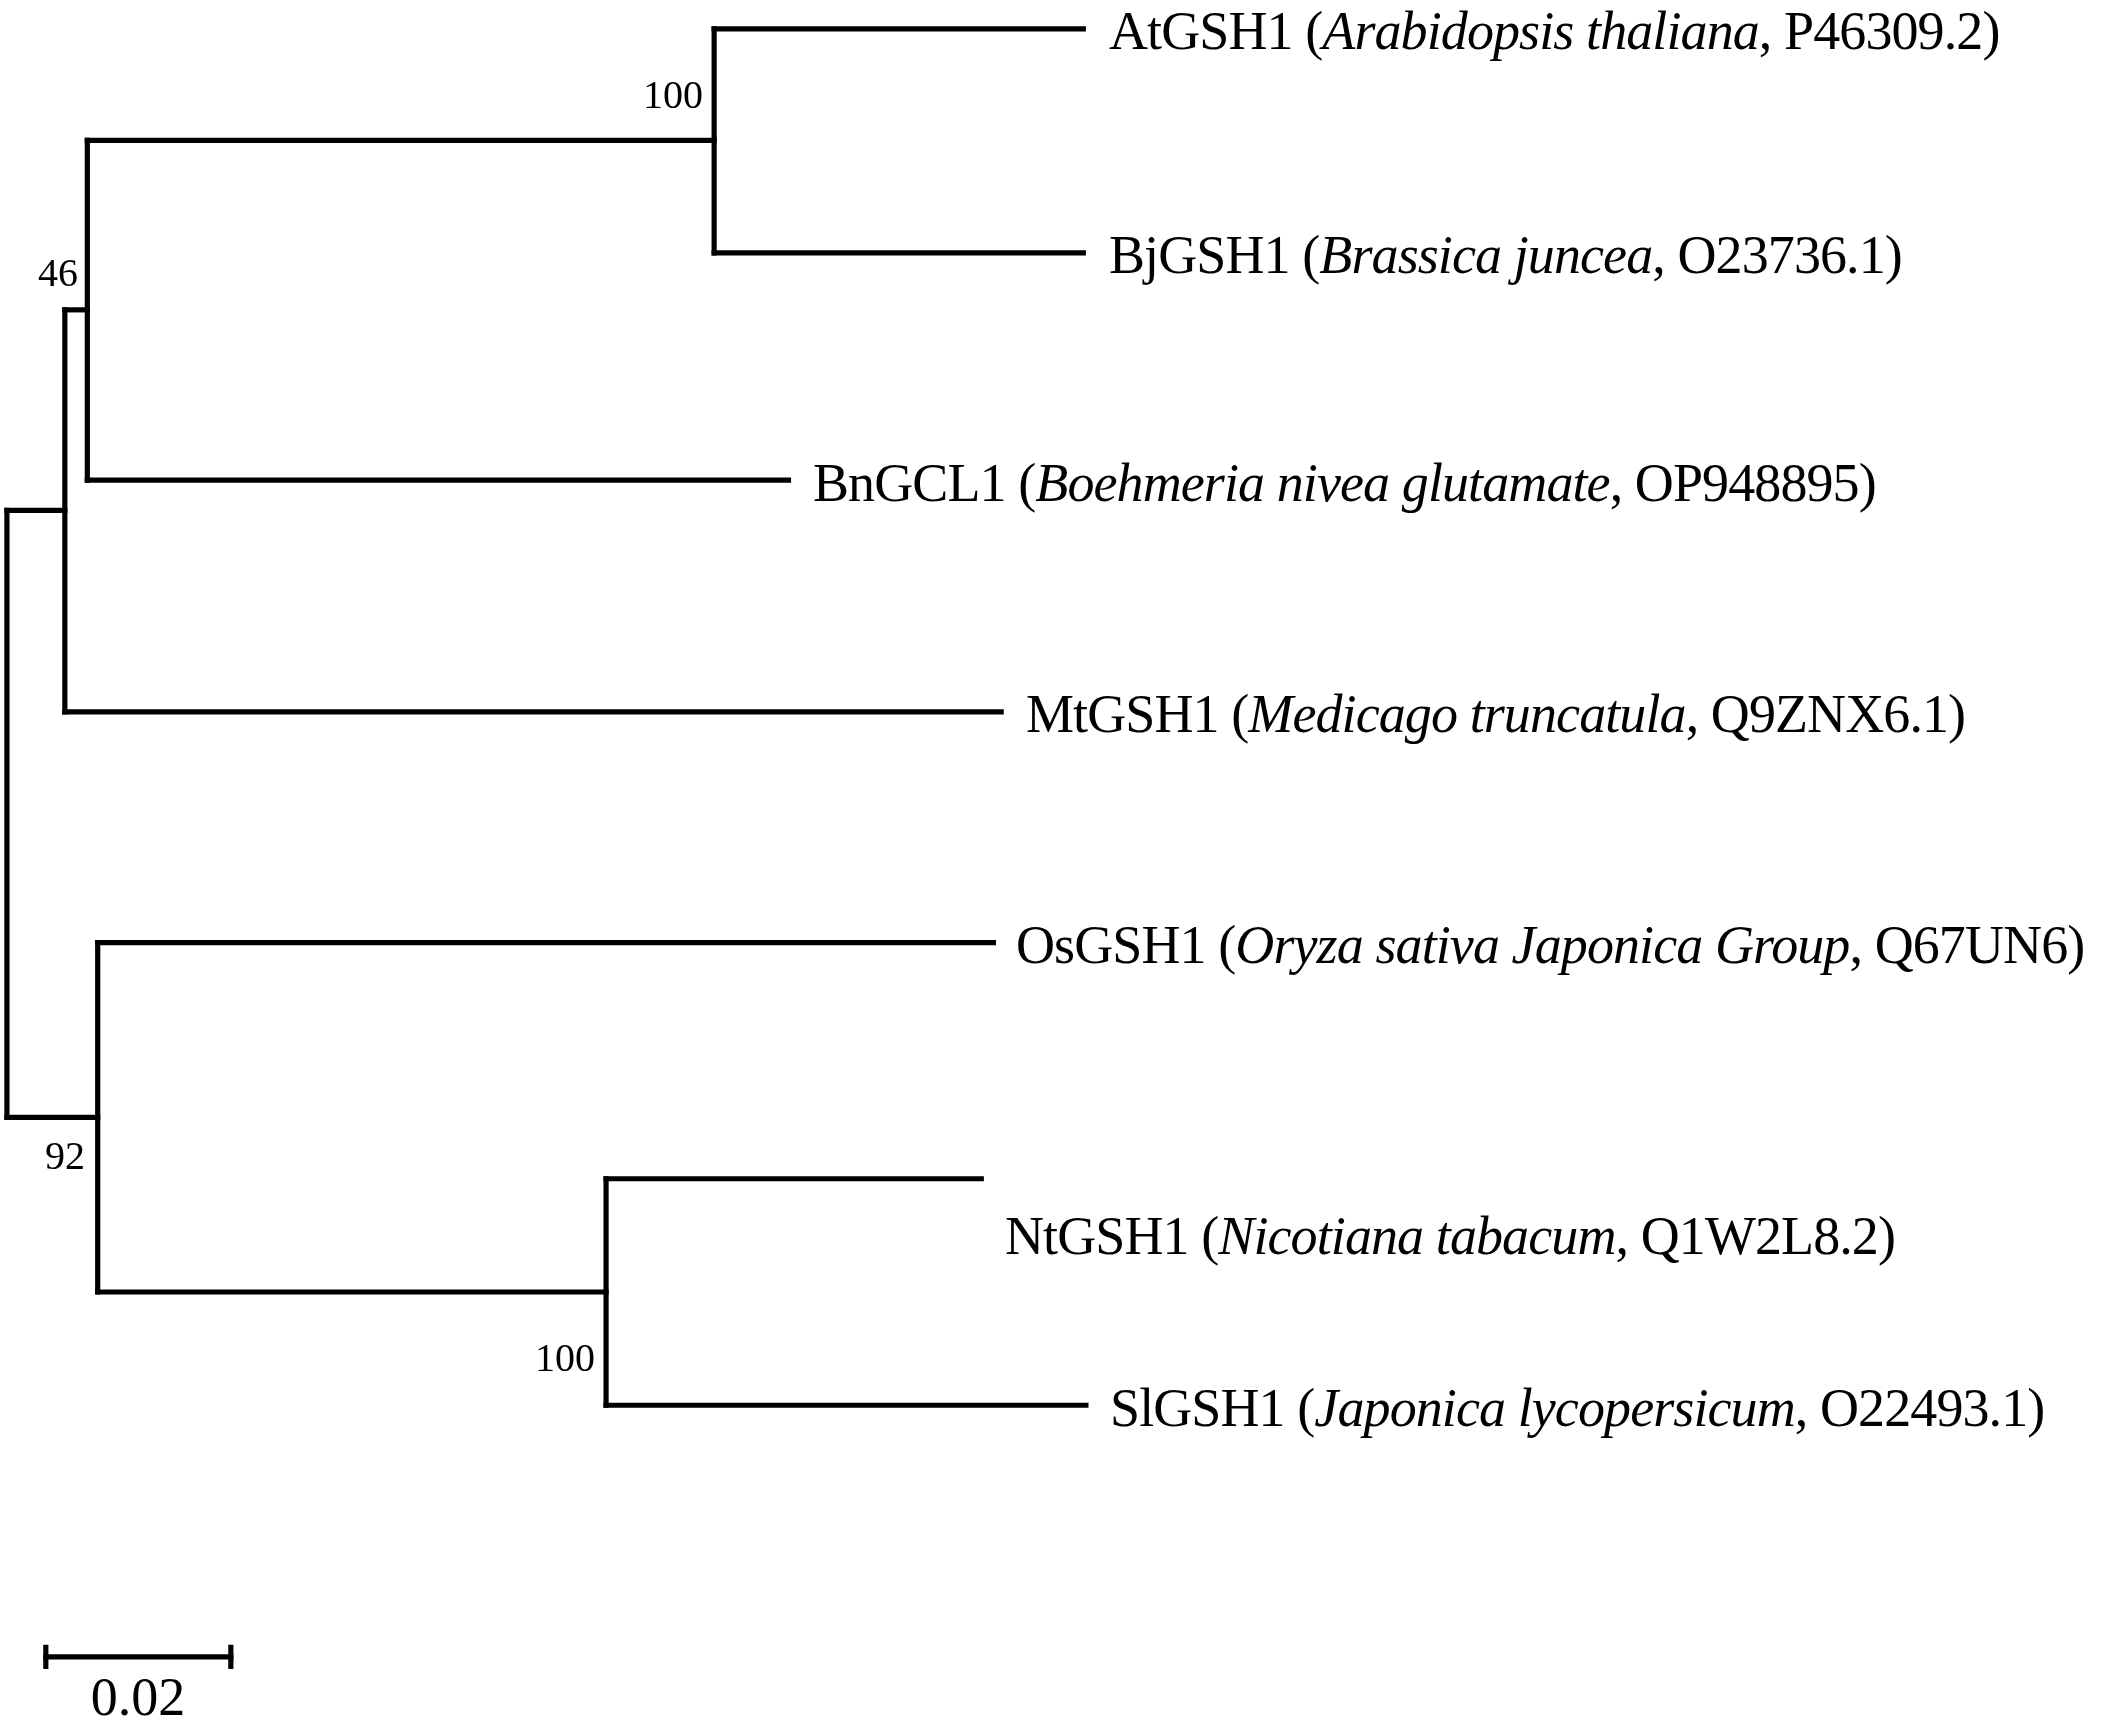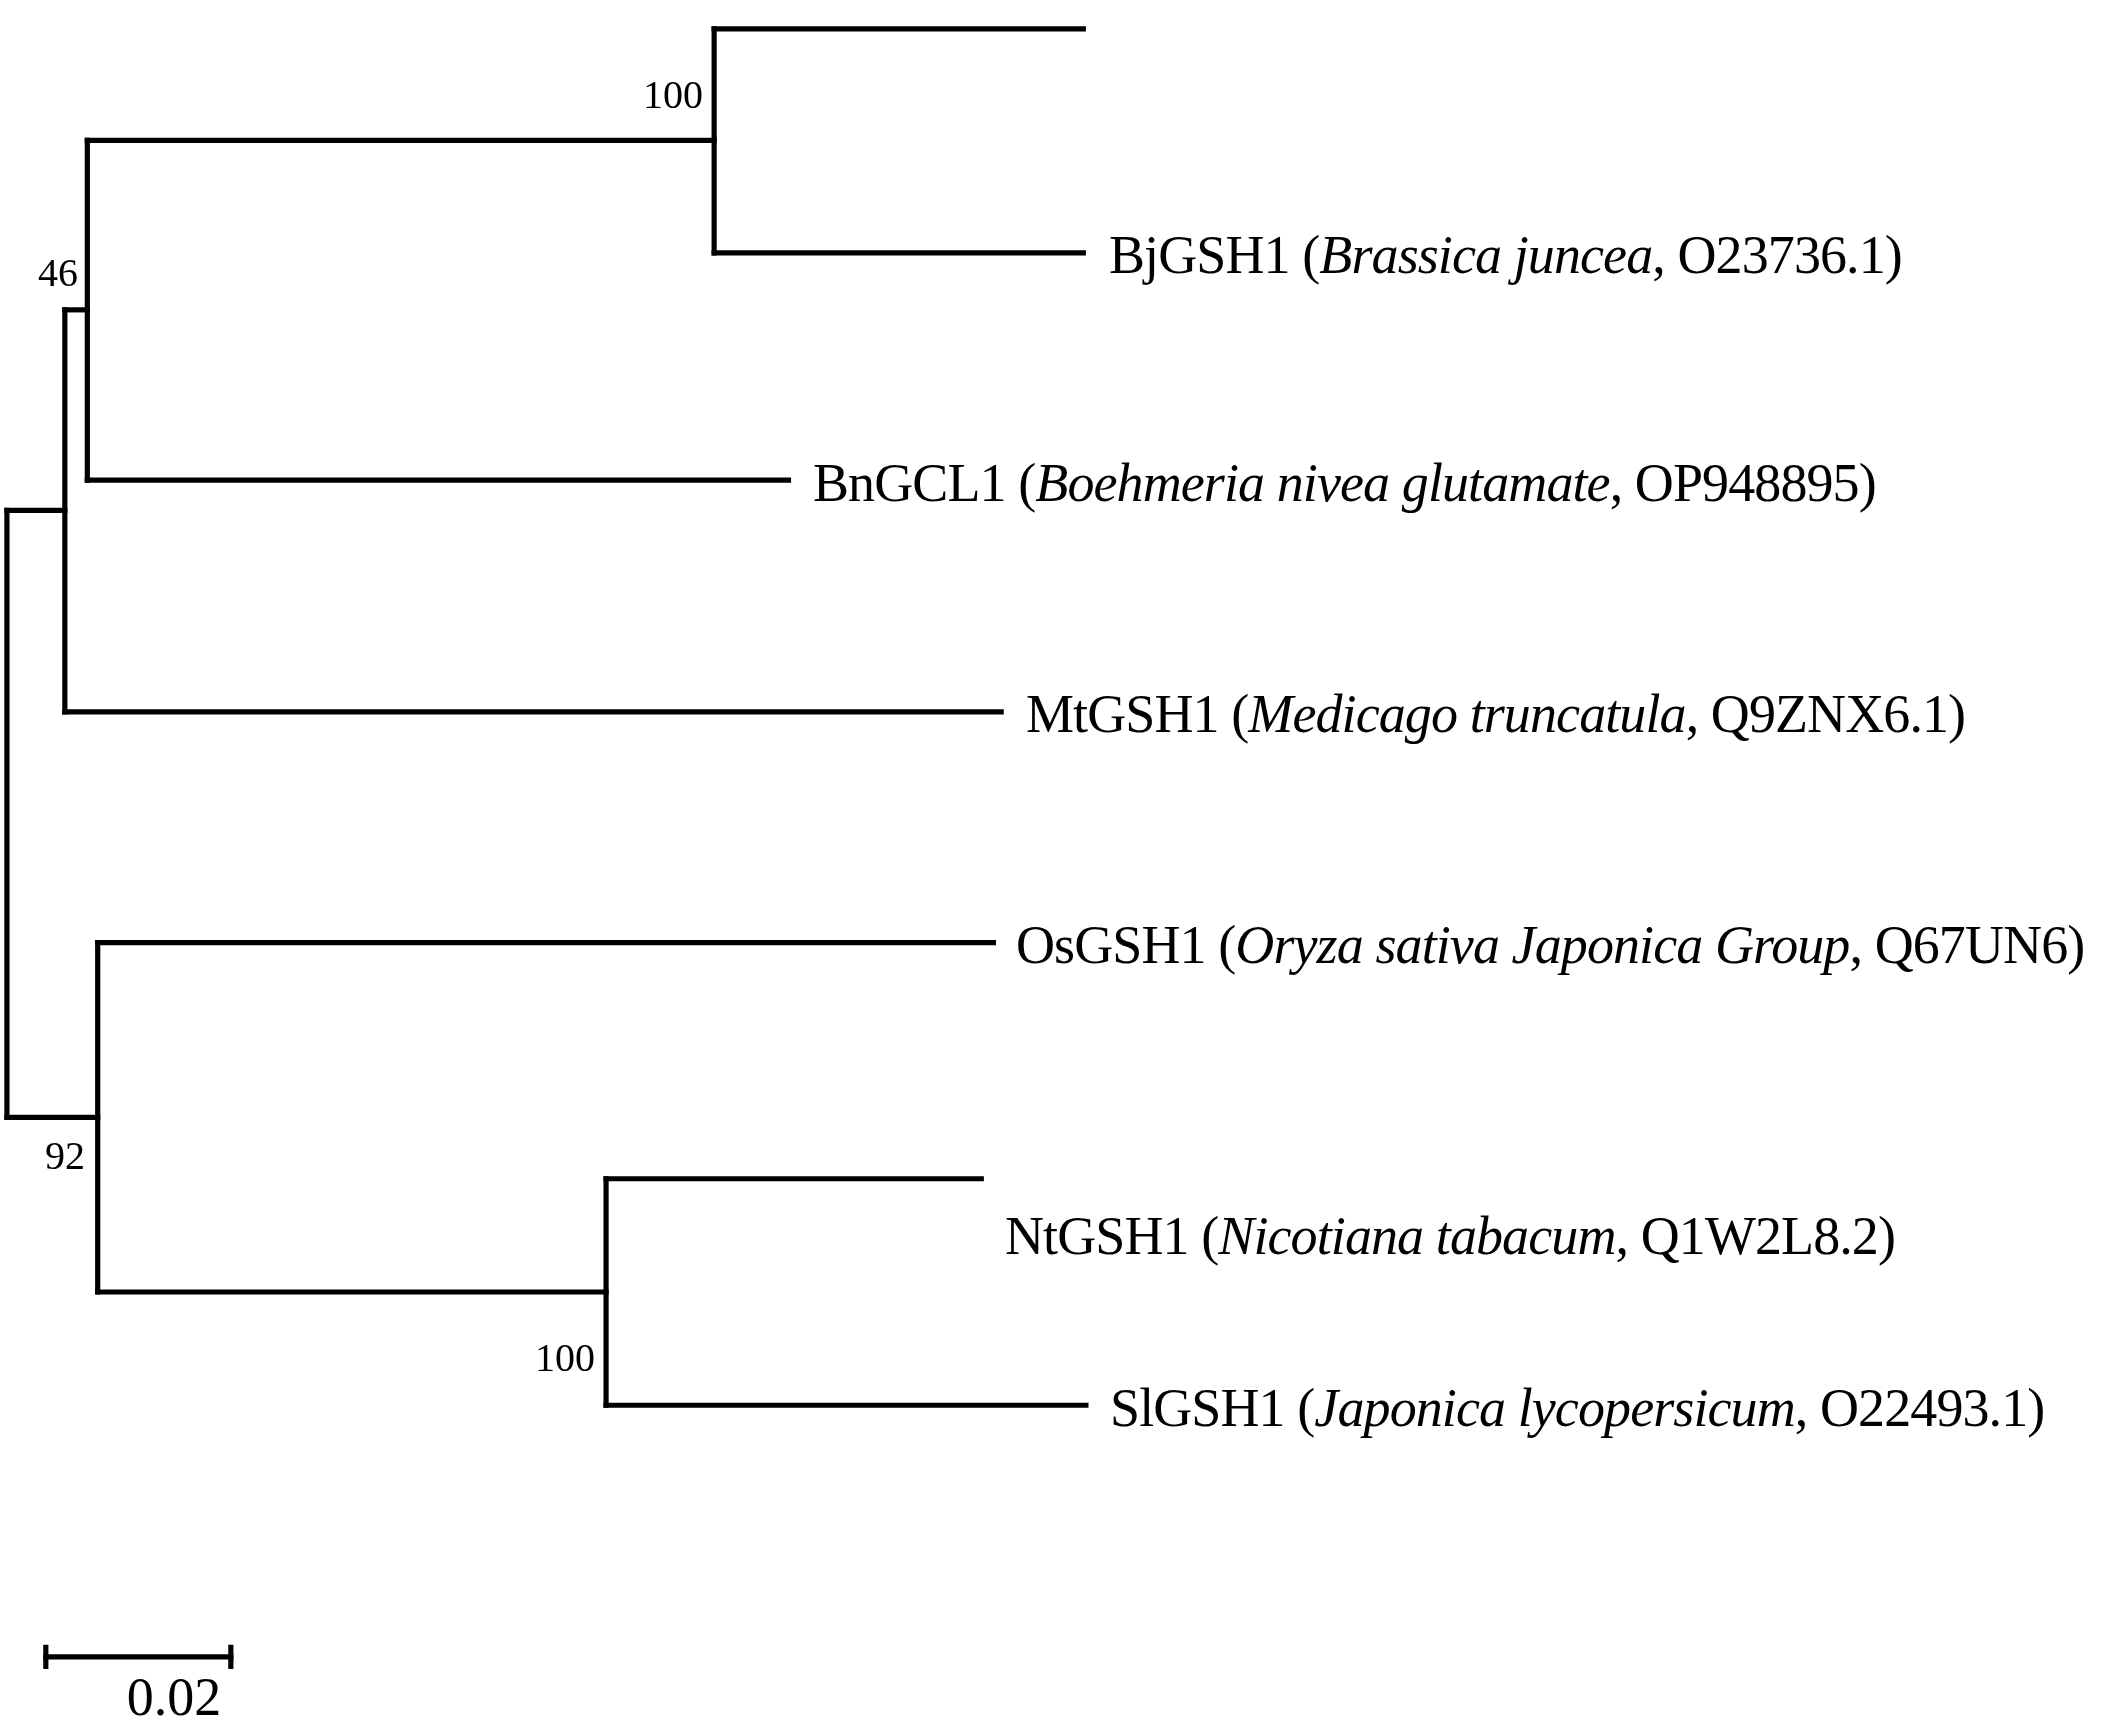--- a/index.html
+++ b/index.html
@@ -41,21 +41,20 @@
     white-space: nowrap;
     line-height: 1;
     text-align: right;
   }
   .scalebar-label {
     position: absolute;
     transform: translate(-50%, -50%);
     font-size: 54px;
     white-space: nowrap;
     line-height: 1;
-    margin-left: 36px;
   }
 </style>
 </head>
 <body>
 
 <div class="figure-canvas">
 
   <svg class="tree-svg" viewBox="0 0 2459 2006" xmlns="http://www.w3.org/2000/svg">
       <line x1="826" y1="33" x2="1253" y2="33" stroke="#000000" stroke-width="6" stroke-linecap="square"></line>
       <line x1="826" y1="292" x2="1253" y2="292" stroke="#000000" stroke-width="6" stroke-linecap="square"></line>
@@ -73,20 +72,23 @@
       <line x1="101" y1="162" x2="101" y2="555" stroke="#000000" stroke-width="6" stroke-linecap="square"></line>
       <line x1="75" y1="358" x2="75" y2="823" stroke="#000000" stroke-width="6" stroke-linecap="square"></line>
       <line x1="8" y1="590" x2="8" y2="1292" stroke="#000000" stroke-width="6" stroke-linecap="square"></line>
       <line x1="113" y1="1090" x2="113" y2="1494" stroke="#000000" stroke-width="6" stroke-linecap="square"></line>
       <line x1="701" y1="1363" x2="701" y2="1625" stroke="#000000" stroke-width="6" stroke-linecap="square"></line>
       <line x1="53" y1="1916" x2="267" y2="1916" stroke="#000000" stroke-width="6" stroke-linecap="square"></line>
       <line x1="53" y1="1905" x2="53" y2="1927" stroke="#000000" stroke-width="6" stroke-linecap="square"></line>
       <line x1="267" y1="1905" x2="267" y2="1927" stroke="#000000" stroke-width="6" stroke-linecap="square"></line>
     </svg>
 
+  <div class="taxon-label" style="left: 1109px; top: 31px;">
+    <span>AtGSH1 (</span><span class="it">Arabidopsis thaliana</span><span>, P46309.2)</span>
+  </div>
   <div class="taxon-label" style="left: 1109px; top: 255px;">
     <span>BjGSH1 (</span><span class="it">Brassica juncea</span><span>, O23736.1)</span>
   </div>
   <div class="taxon-label" style="left: 813px; top: 483px;">
     <span>BnGCL1 (</span><span class="it">Boehmeria nivea glutamate</span><span>, OP948895)</span>
   </div>
   <div class="taxon-label" style="left: 1026px; top: 714px;">
     <span>MtGSH1 (</span><span class="it">Medicago truncatula</span><span>, Q9ZNX6.1)</span>
   </div>
   <div class="taxon-label" style="left: 1016px; top: 945px;">

